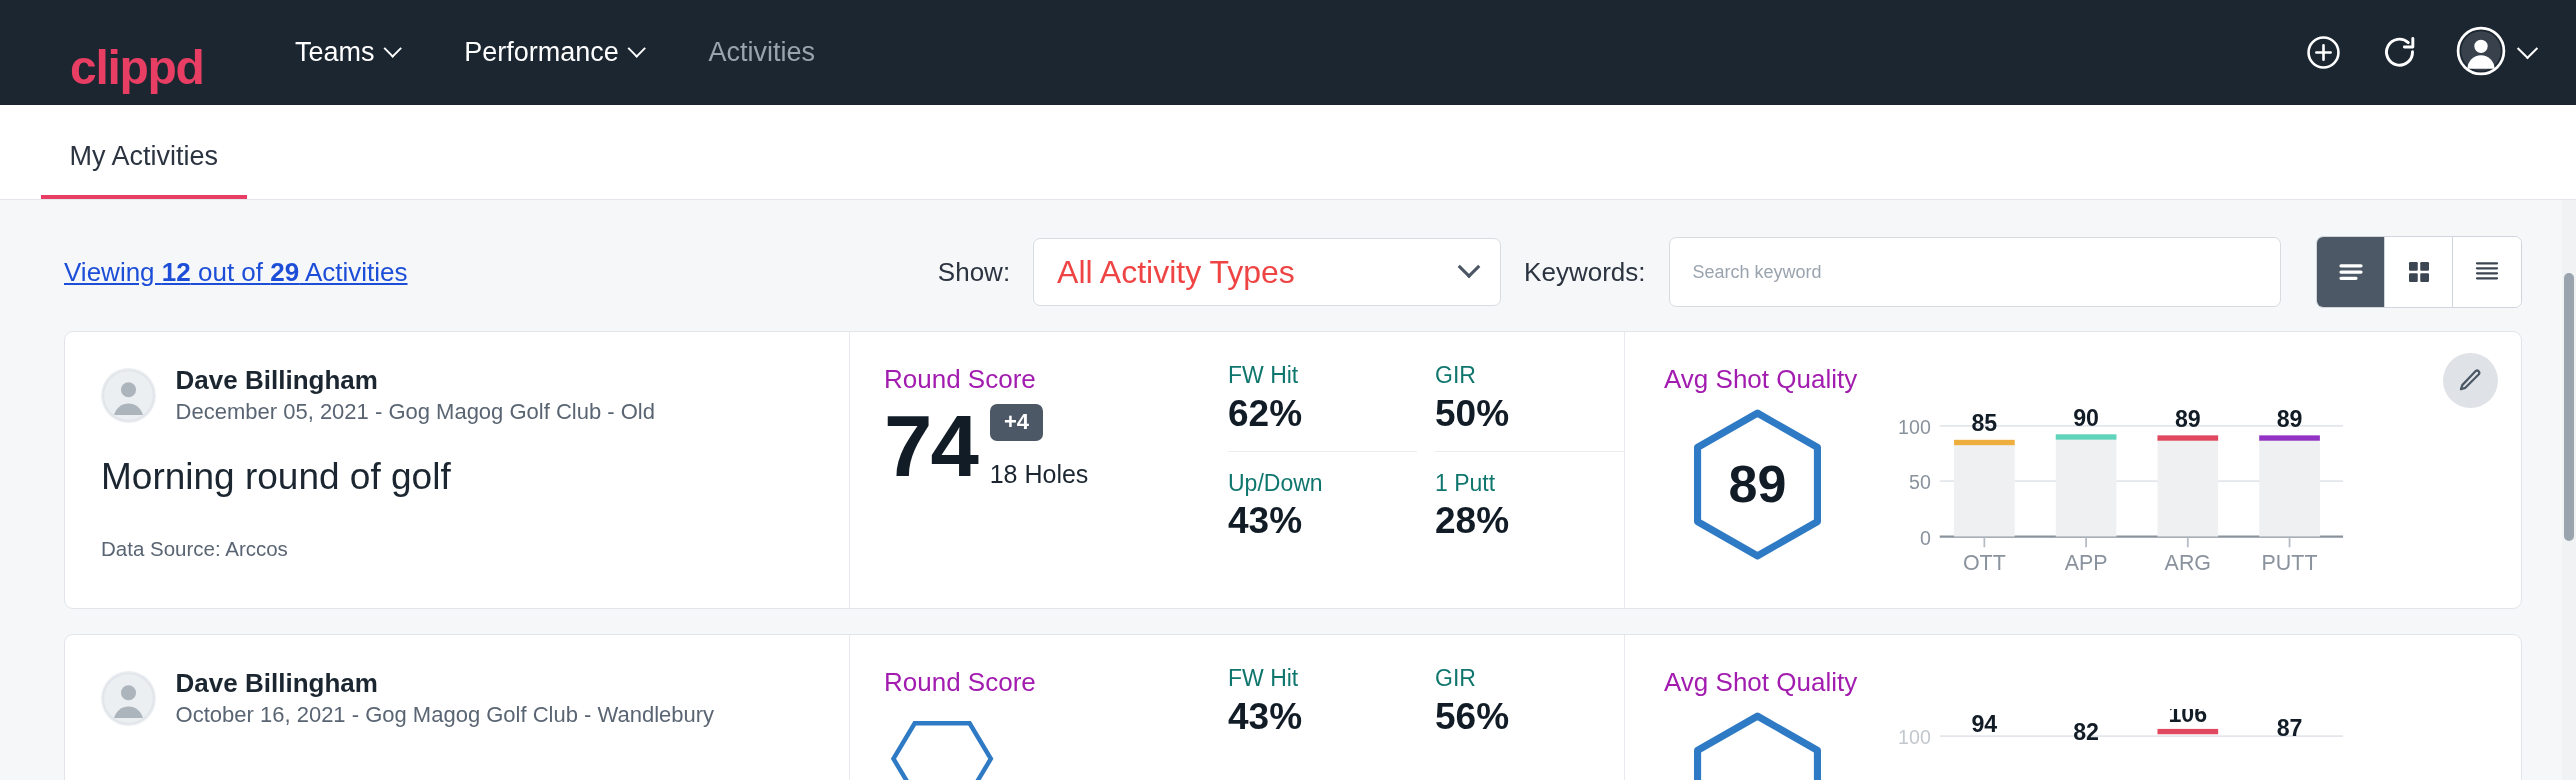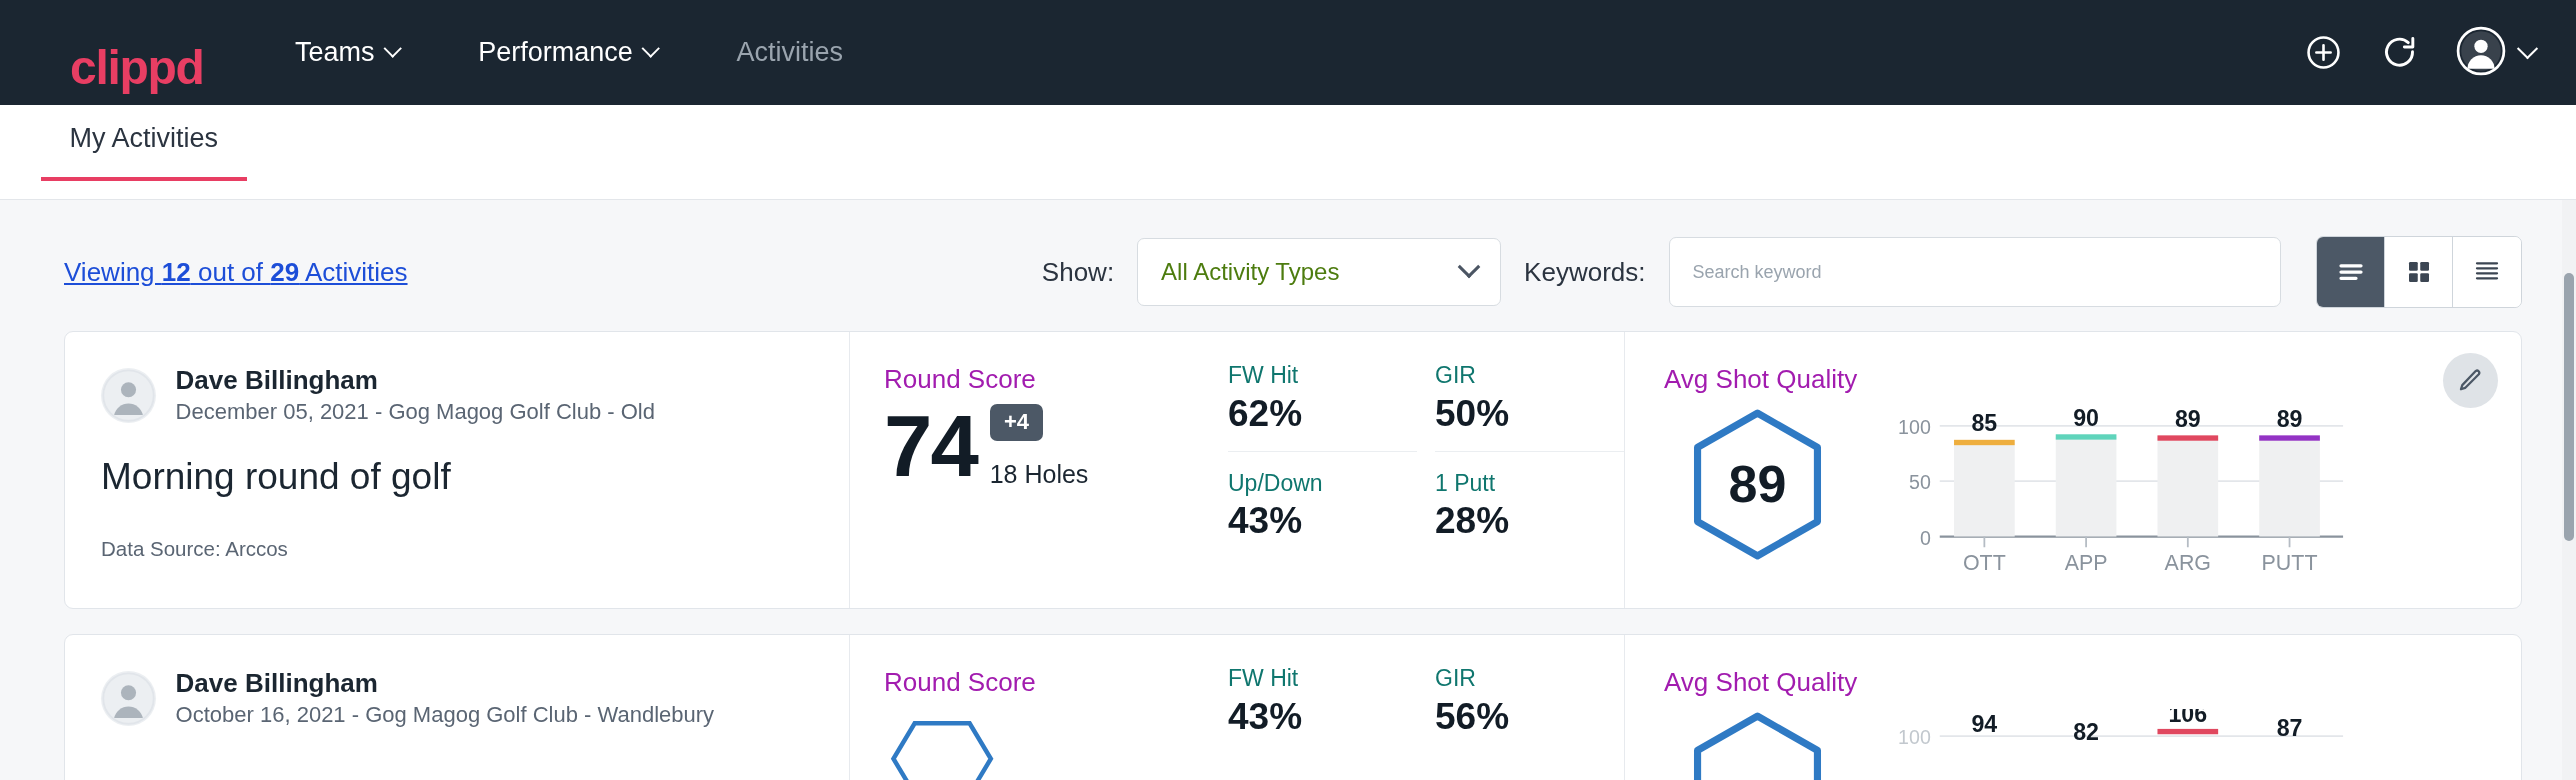--- a/index.html
+++ b/index.html
@@ -23,21 +23,21 @@
     font-weight: 700;
     color: #e83e63;
     letter-spacing: -1.3px;
     margin-right: 86px;
     line-height: 1;
     margin-top: 31px;
   }
   .nav {
     display: flex;
     align-items: center;
-    gap: 68px;
+    gap: 54px;
     flex: 1;
   }
   .nav-item {
     display: flex;
     align-items: center;
     gap: 11.6px;
     font-size: 27px;
     color: #ffffff;
     cursor: pointer;
     padding: 9px 5.4px;
@@ -57,21 +57,21 @@
   }
   .icon-btn { cursor: pointer; display:flex; align-items:center; }
   .avatar-wrap { display:flex; align-items:center; gap: 14.3px; cursor:pointer; }
 
   
   .tabstrip {
     height: 95px;
     background: #ffffff;
     border-bottom: 0.9px solid #e3e6ea;
     display: flex;
-    align-items: center;
+    align-items: flex-end;
     padding-left: 41px;
   }
   .tab {
     font-size: 27px;
     color: #39424c;
     padding: 0 28.6px 23px 28.6px;
     border-bottom: 4.5px solid transparent;
     cursor: pointer;
   }
   .tab.active {
@@ -100,27 +100,27 @@
   }
   .viewing b { font-weight: 700; }
   .toolbar-right {
     margin-left: auto;
     display: flex;
     align-items: center;
     gap: 23px;
   }
   .label { font-size: 26px; color: #2b3440; white-space: nowrap; }
   .select {
-    width: 364px; height: 68px;
+    width: 468px; height: 68px;
     background: #ffffff;
     border: 0.9px solid #d7dce1;
     border-radius: 7.1px;
     display: flex; align-items: center;
     padding: 0 23px;
-    font-size: 24px; color: #4d7c0f;
+    font-size: 32px; color: #ef4444;
     cursor: pointer;
   }
   .select .v {
     margin-left: auto;
     width: 16px; height: 16px;
     border-right: 3.6px solid #4b5563;
     border-bottom: 3.6px solid #4b5563;
     transform: rotate(45deg) translate(-3.6px,-3.6px);
   }
   .search {

